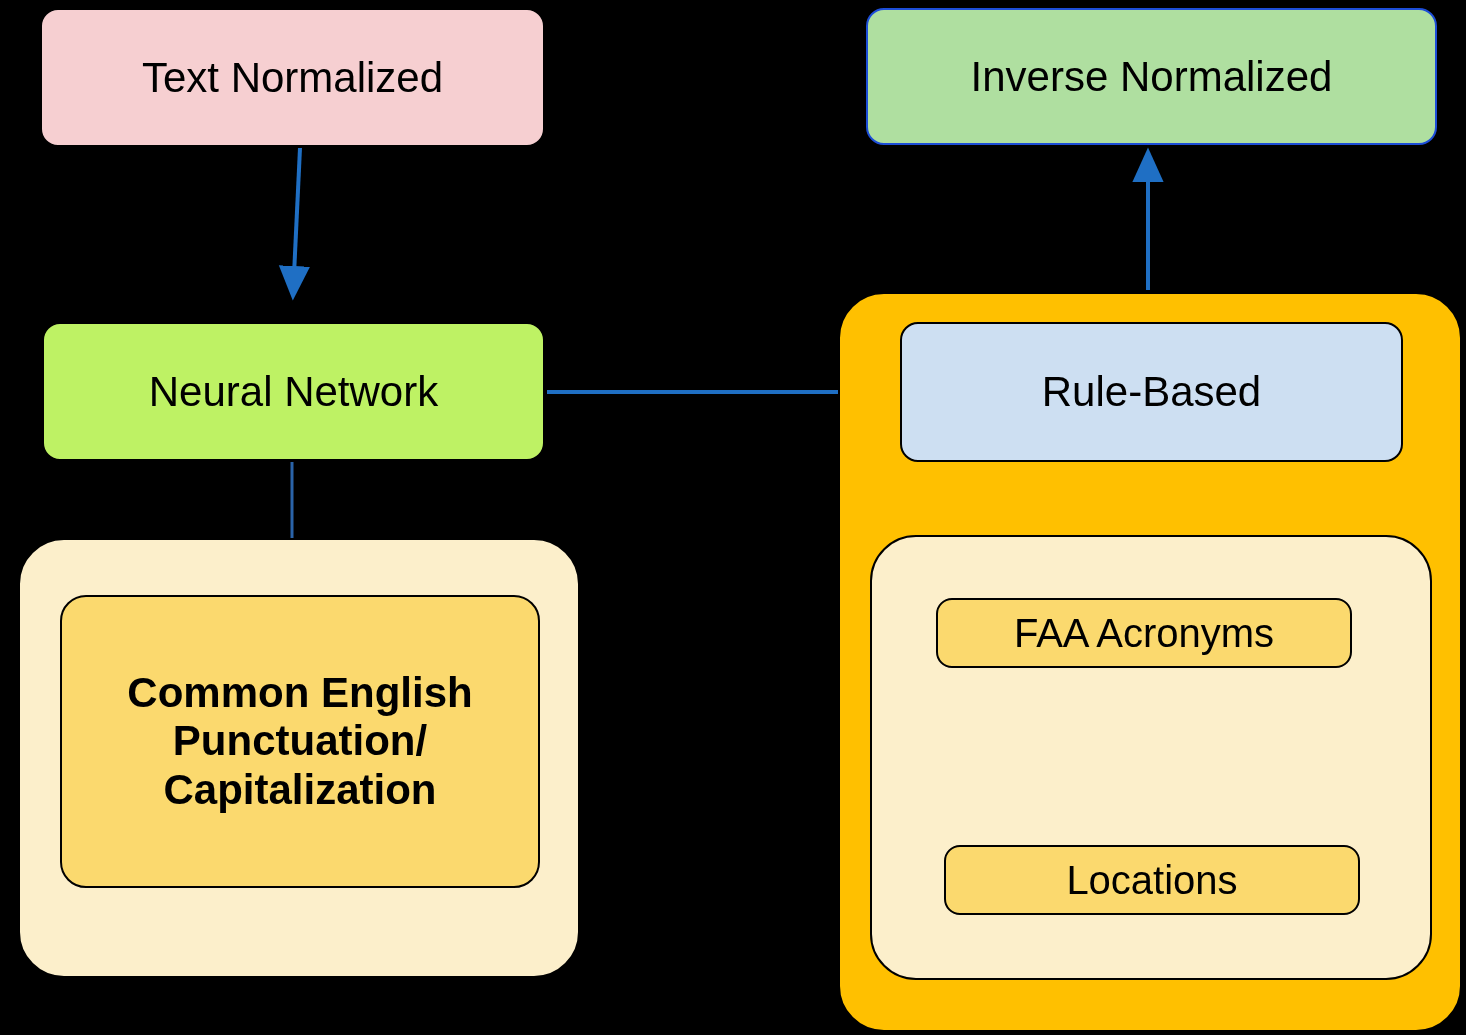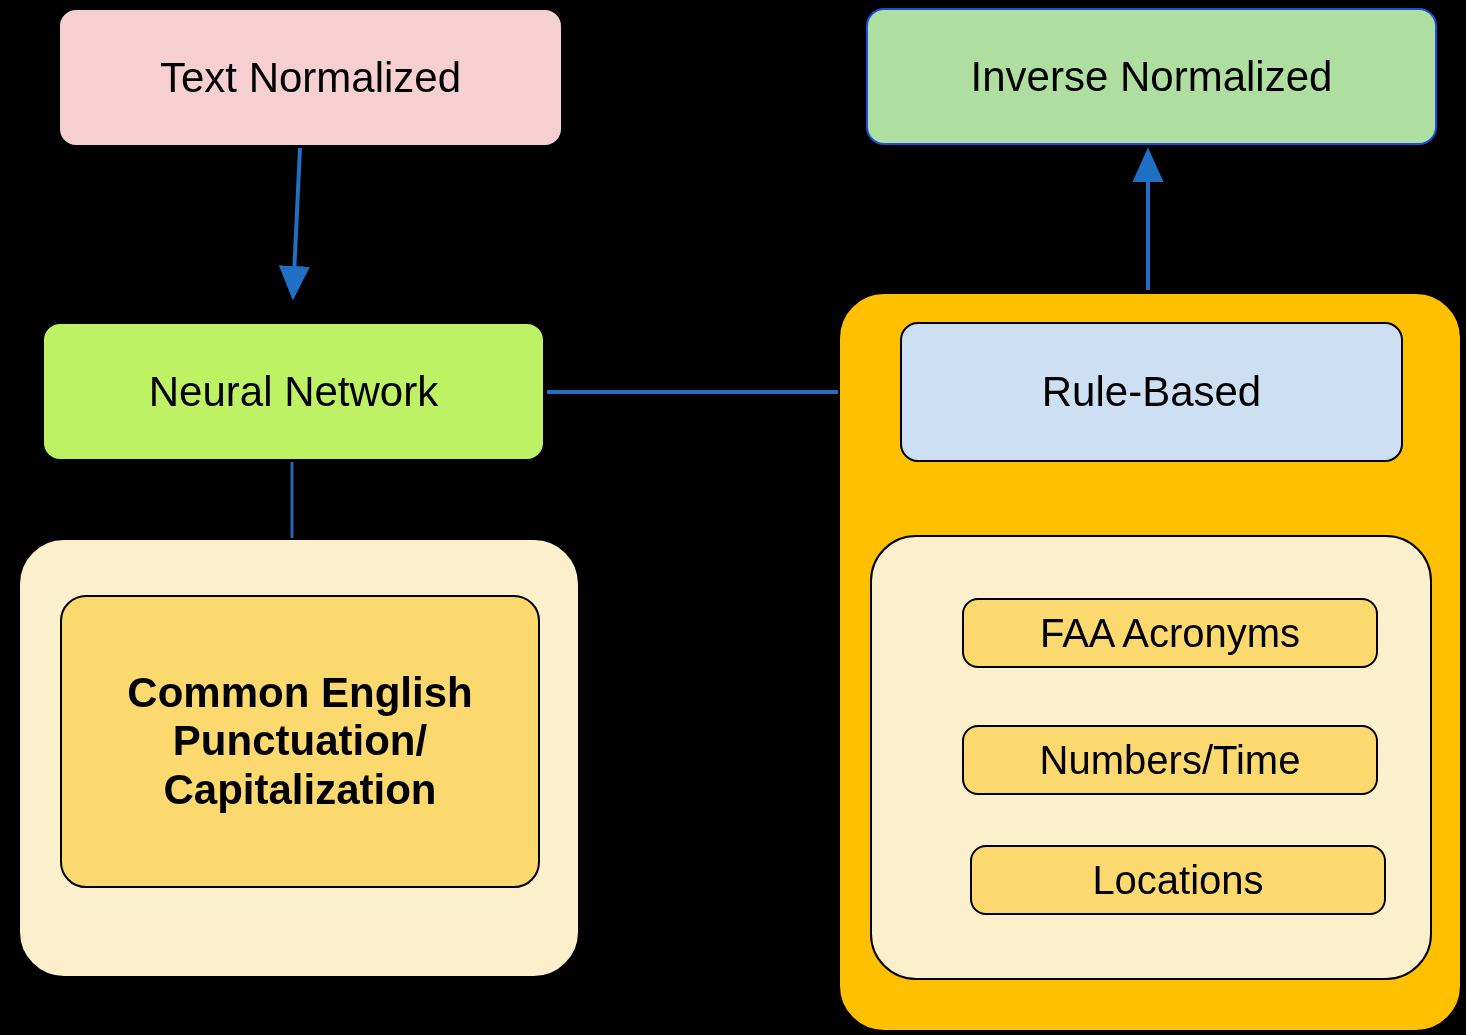--- a/index.html
+++ b/index.html
@@ -20,21 +20,21 @@
     box-sizing: border-box;
     display: flex;
     align-items: center;
     justify-content: center;
     text-align: center;
     color: #000000;
     line-height: 1.12;
   }
   
   #text-normalized {
-    left: 58px; top: 8px; width: 505px; height: 139px;
+    left: 40px; top: 8px; width: 505px; height: 139px;
     background: #F6CFD1;
     border: 2px solid #000000;
     border-radius: 18px;
     font-size: 42px;
   }
   
   #inverse-normalized-transcript {
     left: 866px; top: 8px; width: 571px; height: 137px;
     background: #AFDFA0;
     border: 2px solid #1d4ed8;
@@ -92,21 +92,21 @@
     line-height: 1.15;
   }
   #common-english {
     left: 60px; top: 595px; width: 480px; height: 293px;
     border-radius: 26px;
     font-size: 42px;
     flex-direction: column;
     font-weight: bold;
   }
   .pill {
-    left: 962px; width: 416px; height: 70px;
+    left: 936px; width: 416px; height: 70px;
     border-radius: 16px;
     font-size: 40px;
   }
   #faa-acronyms { top: 598px; }
   #numbers-time  { top: 725px; }
   #locations     { top: 845px; margin-left: 8px; }
 
   
   .conn { position: absolute; }
   svg { display: block; overflow: visible; }
@@ -170,21 +170,18 @@
   <div id="common-english" class="yellow-box">
     <span>Common English</span>
     <span>Punctuation/</span>
     <span>Capitalization</span>
   </div>
 
   <div id="faa-acronyms" class="yellow-box pill">
     <span>FAA Acronyms</span>
   </div>
 
-  <div id="numbers-time" class="yellow-box pill">
-    <span>Numbers/Time</span>
-  </div>
 
   <div id="locations" class="yellow-box pill">
     <span>Locations</span>
   </div>
 
 </div>
 
 </body></html>

